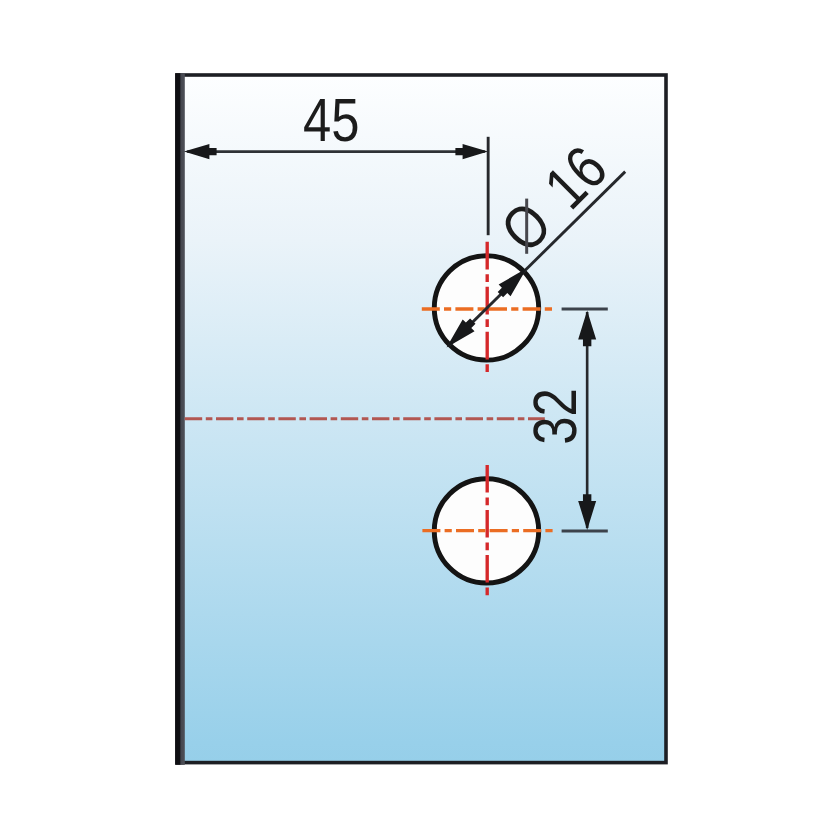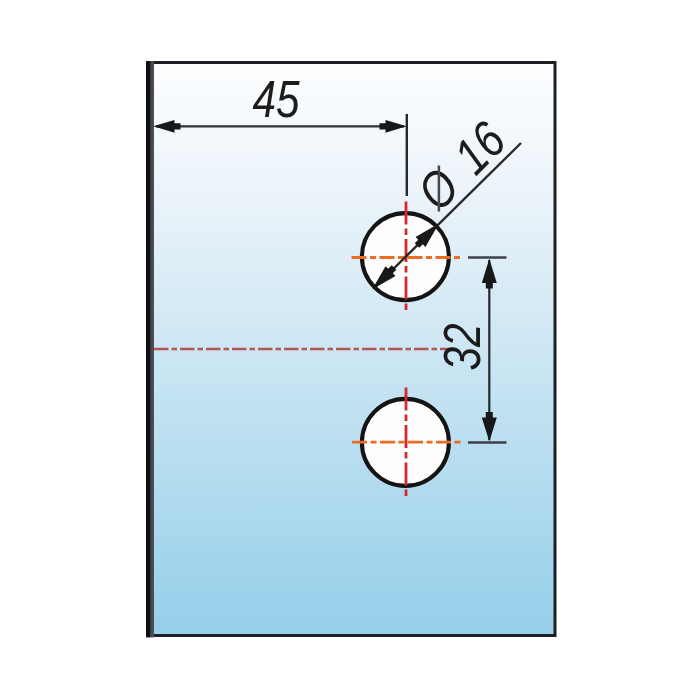--- a/index.html
+++ b/index.html
@@ -1,16 +1,16 @@
 <!DOCTYPE html>
 <html><head>
 <meta charset="utf-8">
 <style>
   html,body{margin:0;padding:0;background:#ffffff;}
-  #stage{width:700px;height:650px;position:relative;font-style:italic;}
+  #stage{width:700px;height:650px;position:relative;}
   svg{display:block;}
   text{font-family:"Liberation Sans", sans-serif; fill:#1c1c1c;}
 </style>
 </head>
 <body>
 <div id="stage">
 <svg width="700" height="700" viewBox="0 0 700 700">
   <defs>
     <linearGradient id="glass" x1="0" y1="0" x2="0" y2="1">
       <stop offset="0" stop-color="#fdfeff"></stop>

